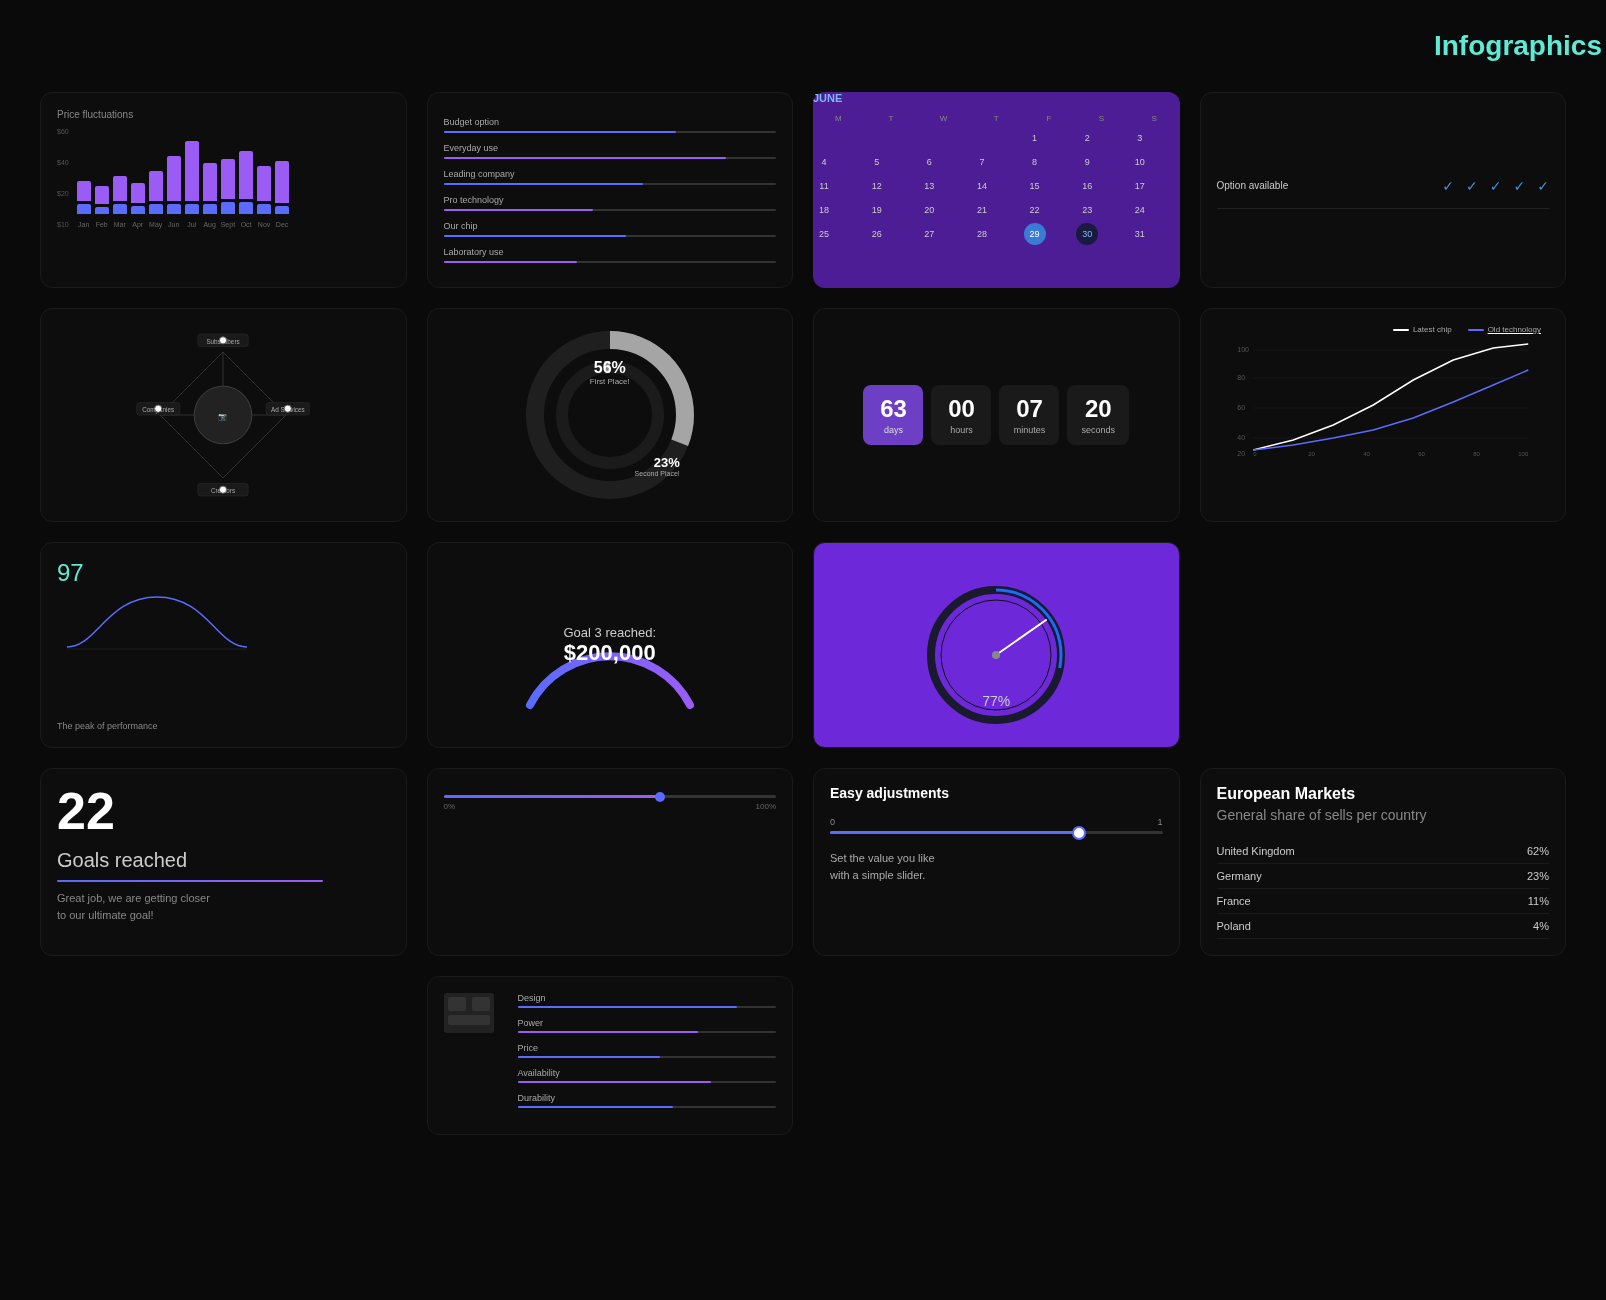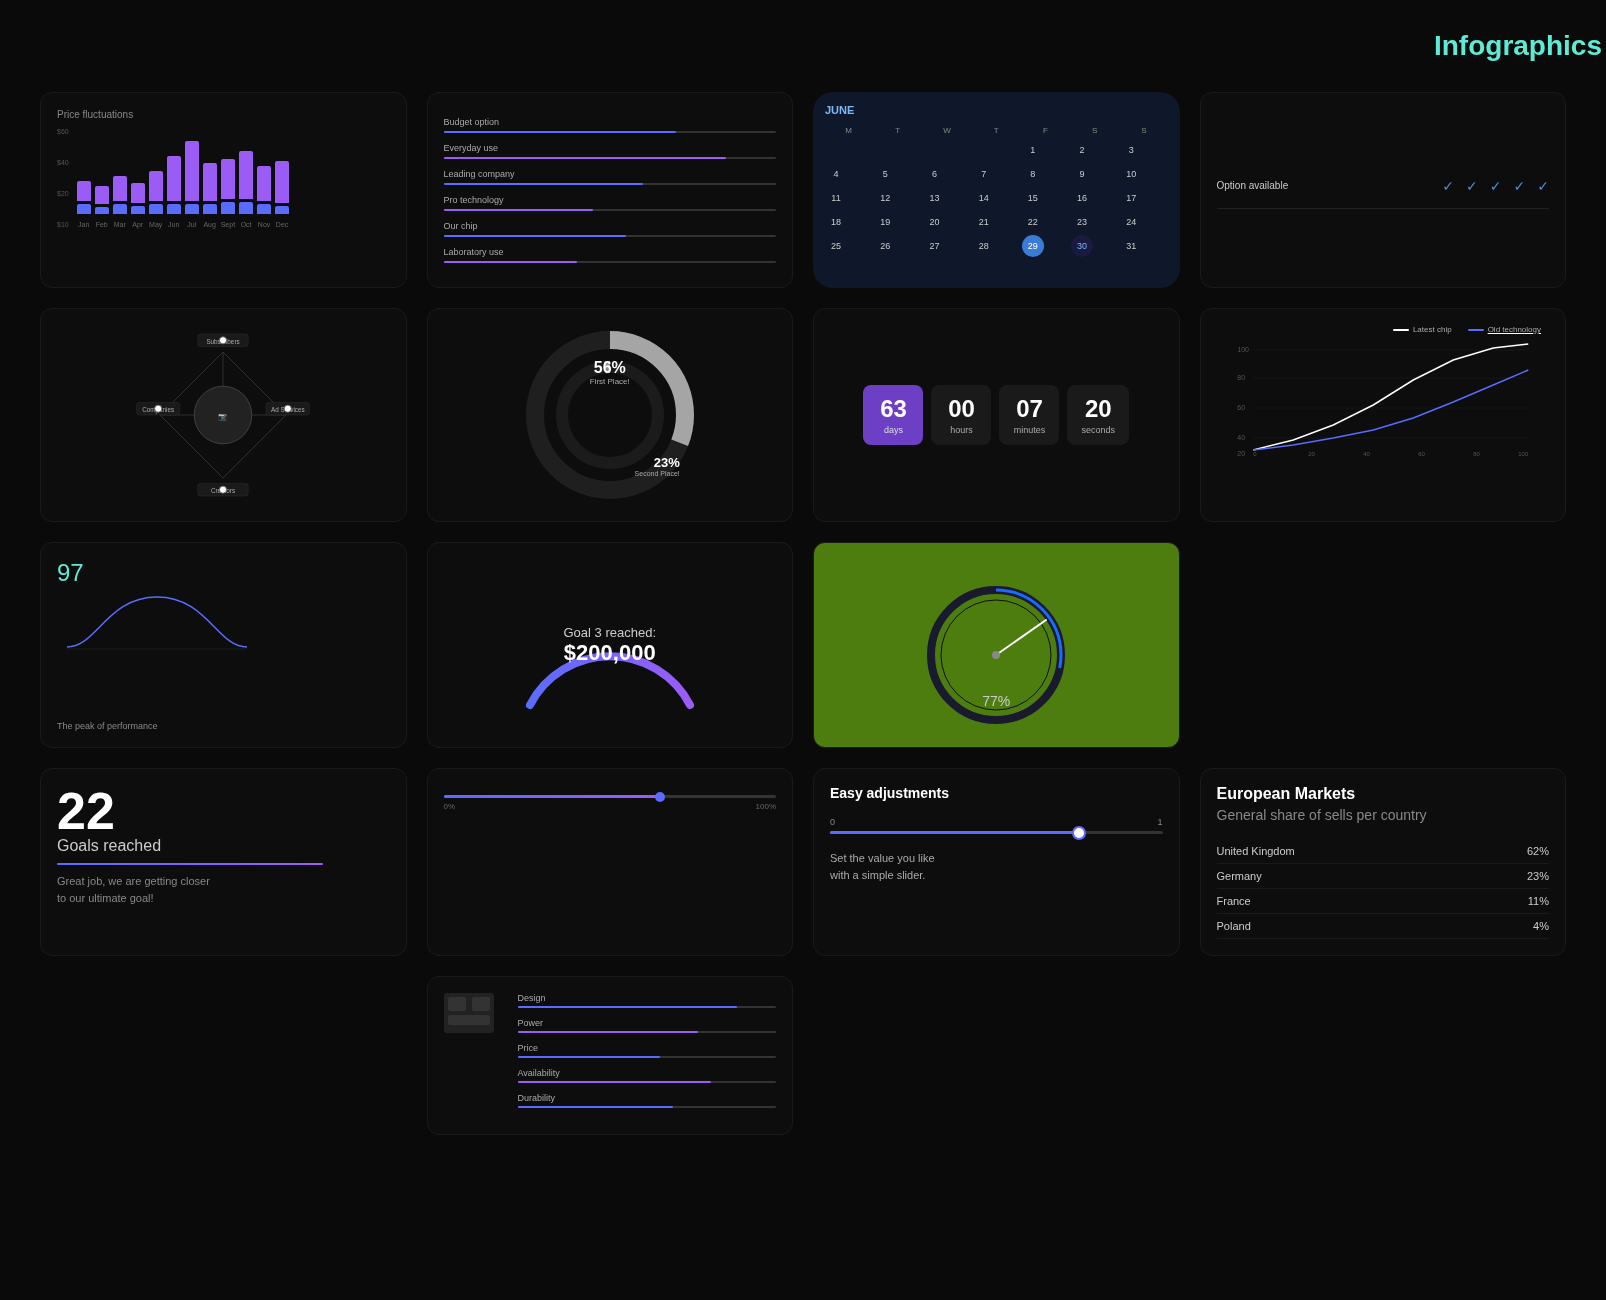--- a/index.html
+++ b/index.html
@@ -46,23 +46,23 @@
     .card-bars {
       grid-column: 2;
       grid-row: 1;
       background: #0d0d0d;
       border: 1px solid #1a1a1a;
     }
 
     .card-calendar {
       grid-column: 3;
       grid-row: 1;
-      background: #0f172a;
-      border-radius: 20px;
-      padding: 12px;
+      background: #4c1d95;
+      border-radius: 12px;
+      padding: 0;
     }
 
     .card-options {
       grid-column: 4;
       grid-row: 1;
       background: #0d0d0d;
       border: 1px solid #1a1a1a;
       display: flex;
       flex-direction: column;
       justify-content: center;
@@ -121,21 +121,21 @@
       background: #0d0d0d;
       border: 1px solid #1a1a1a;
       display: flex;
       align-items: center;
       justify-content: center;
     }
 
     .card-gauge {
       grid-column: 3;
       grid-row: 3;
-      background: #4d7c0f;
+      background: #6d28d9;
       border: 1px solid #1a1a1a;
       display: flex;
       align-items: center;
       justify-content: center;
     }
 
     .card-progress {
       grid-column: 4;
       grid-row: 3;
       background: #0d0d0d;
@@ -393,23 +393,23 @@
     }
 
     
     .goals-big-number {
       font-size: 52px;
       font-weight: 700;
       color: #fff;
       line-height: 1;
     }
     .goals-subtitle {
-      font-size: 16px;
+      font-size: 20px;
       color: #ccc;
-      margin: 0 0 8px;
+      margin: 12px 0 8px;
     }
     .goals-divider {
       height: 2px;
       background: linear-gradient(to right, #5b6bff, #9b5cf6);
       border-radius: 1px;
       margin: 8px 0;
       width: 80%;
     }
     .goals-desc {
       font-size: 11px;

